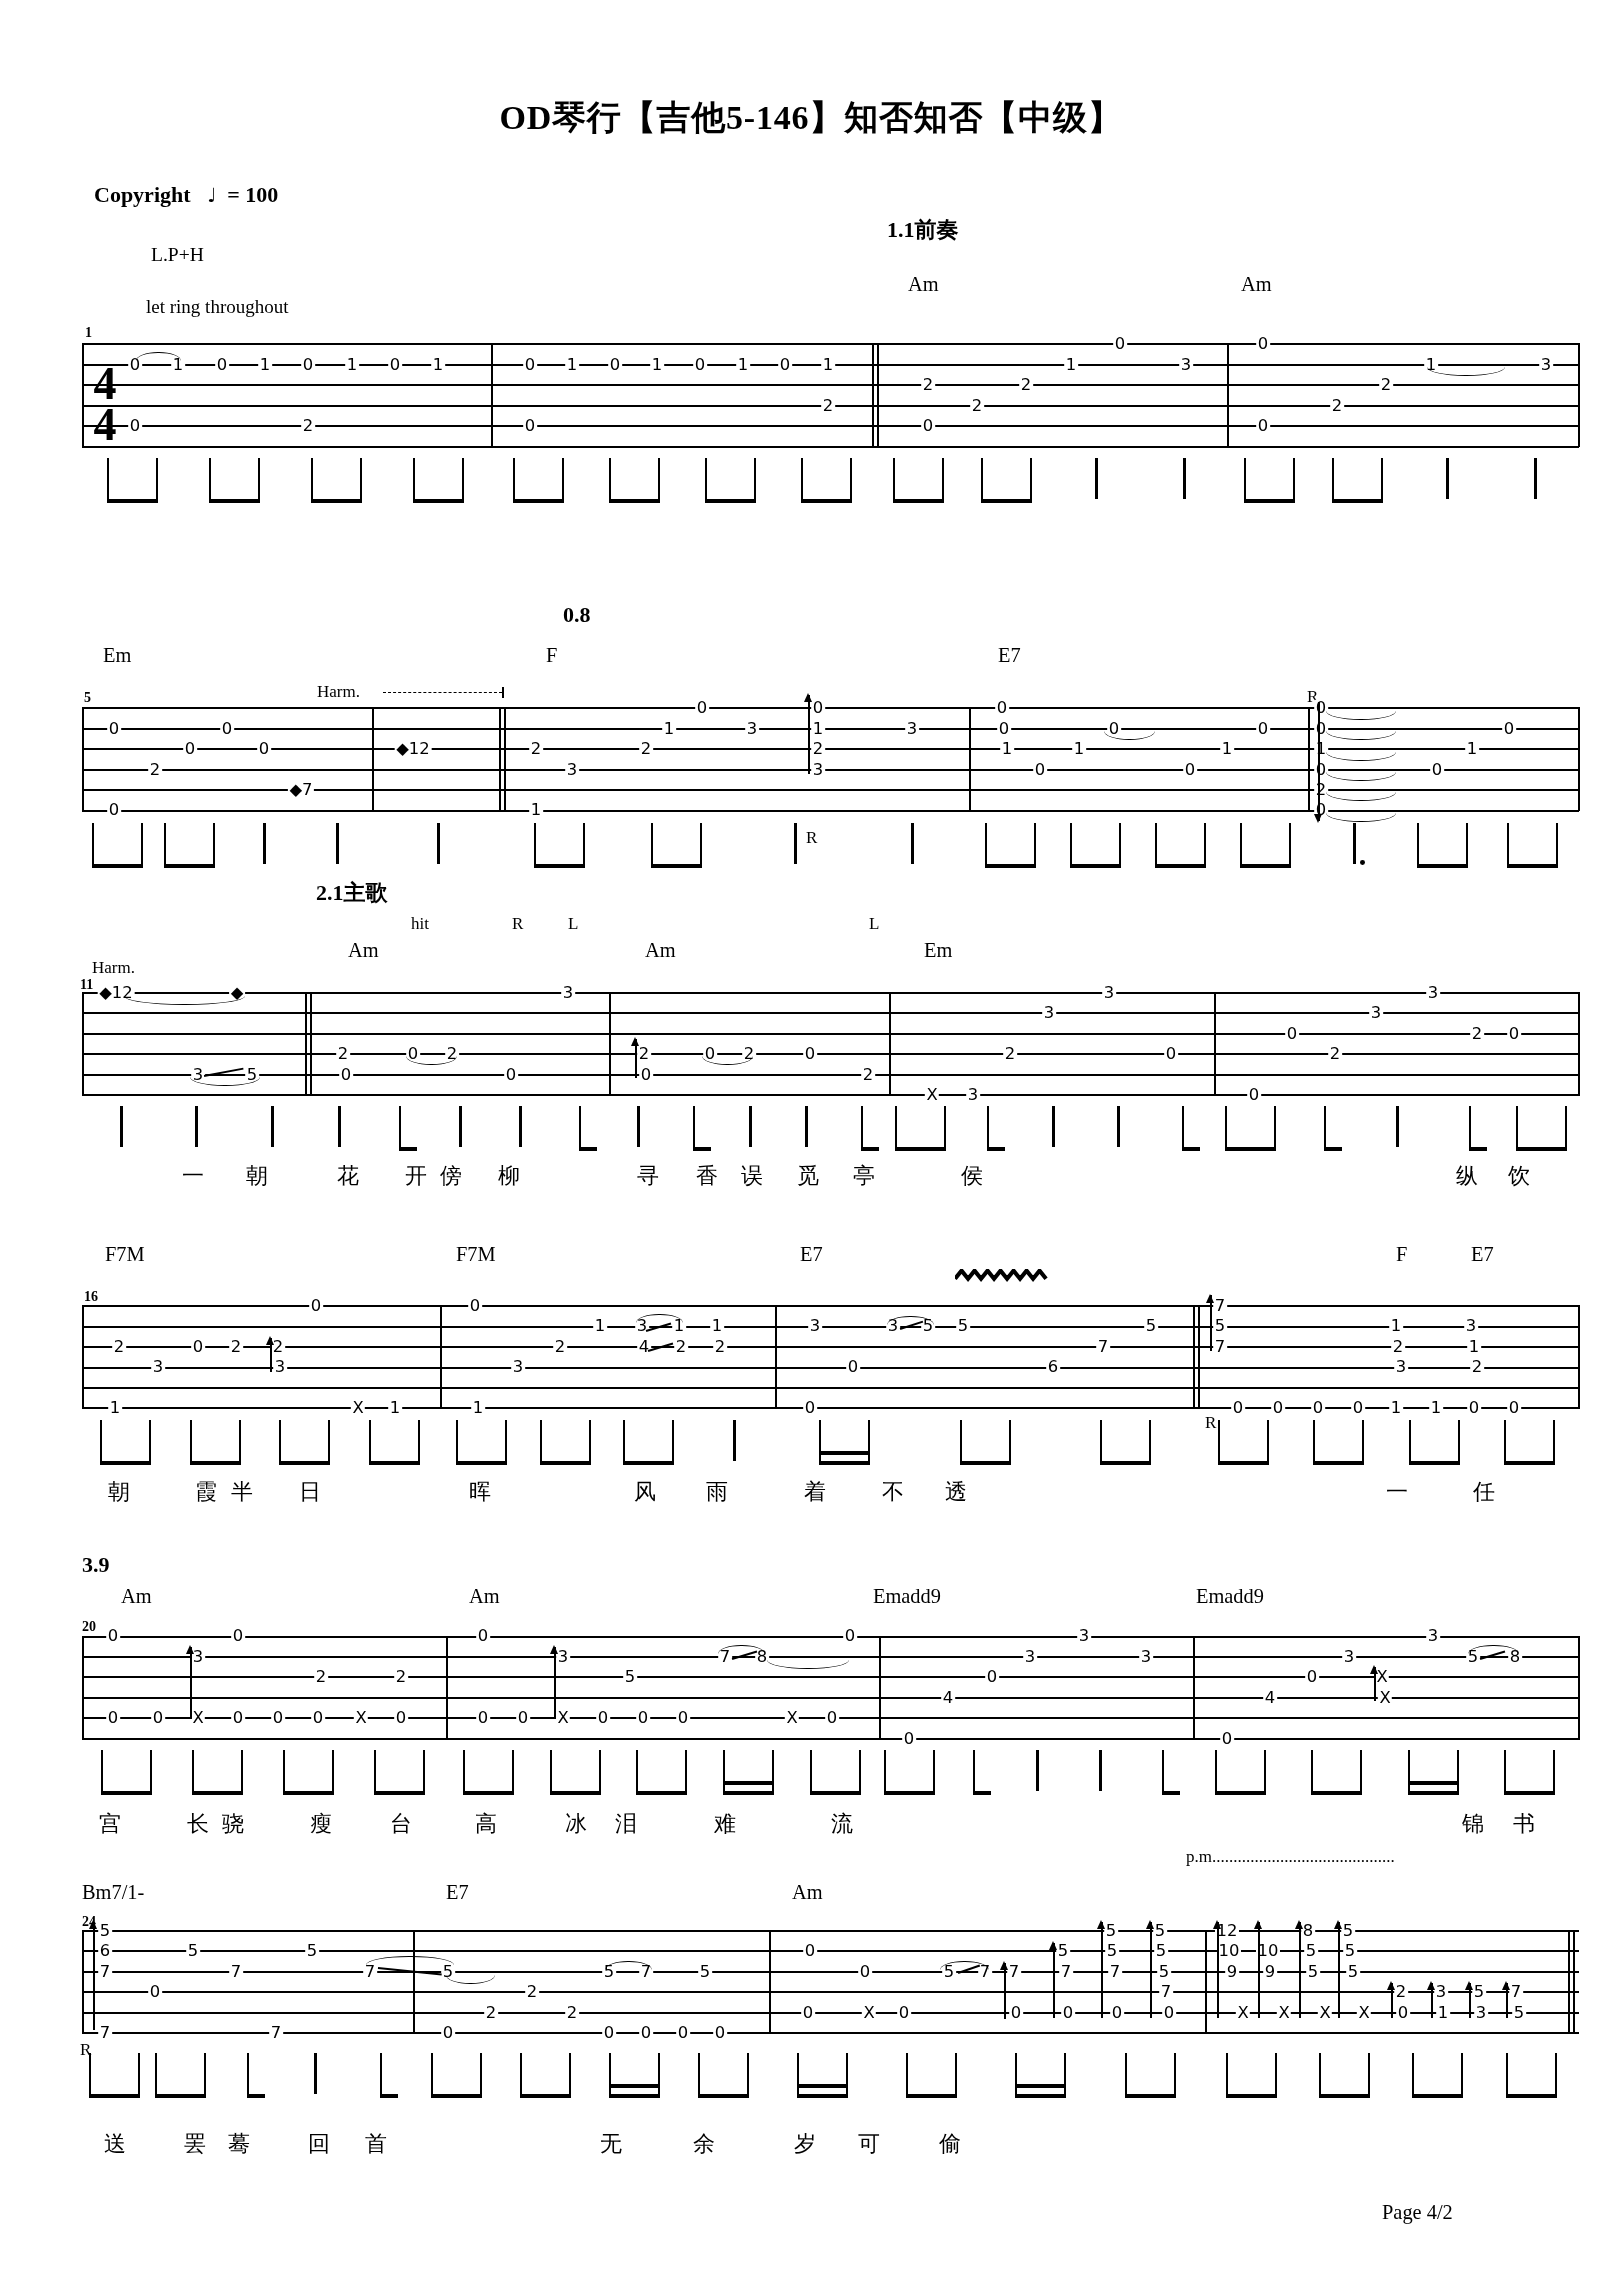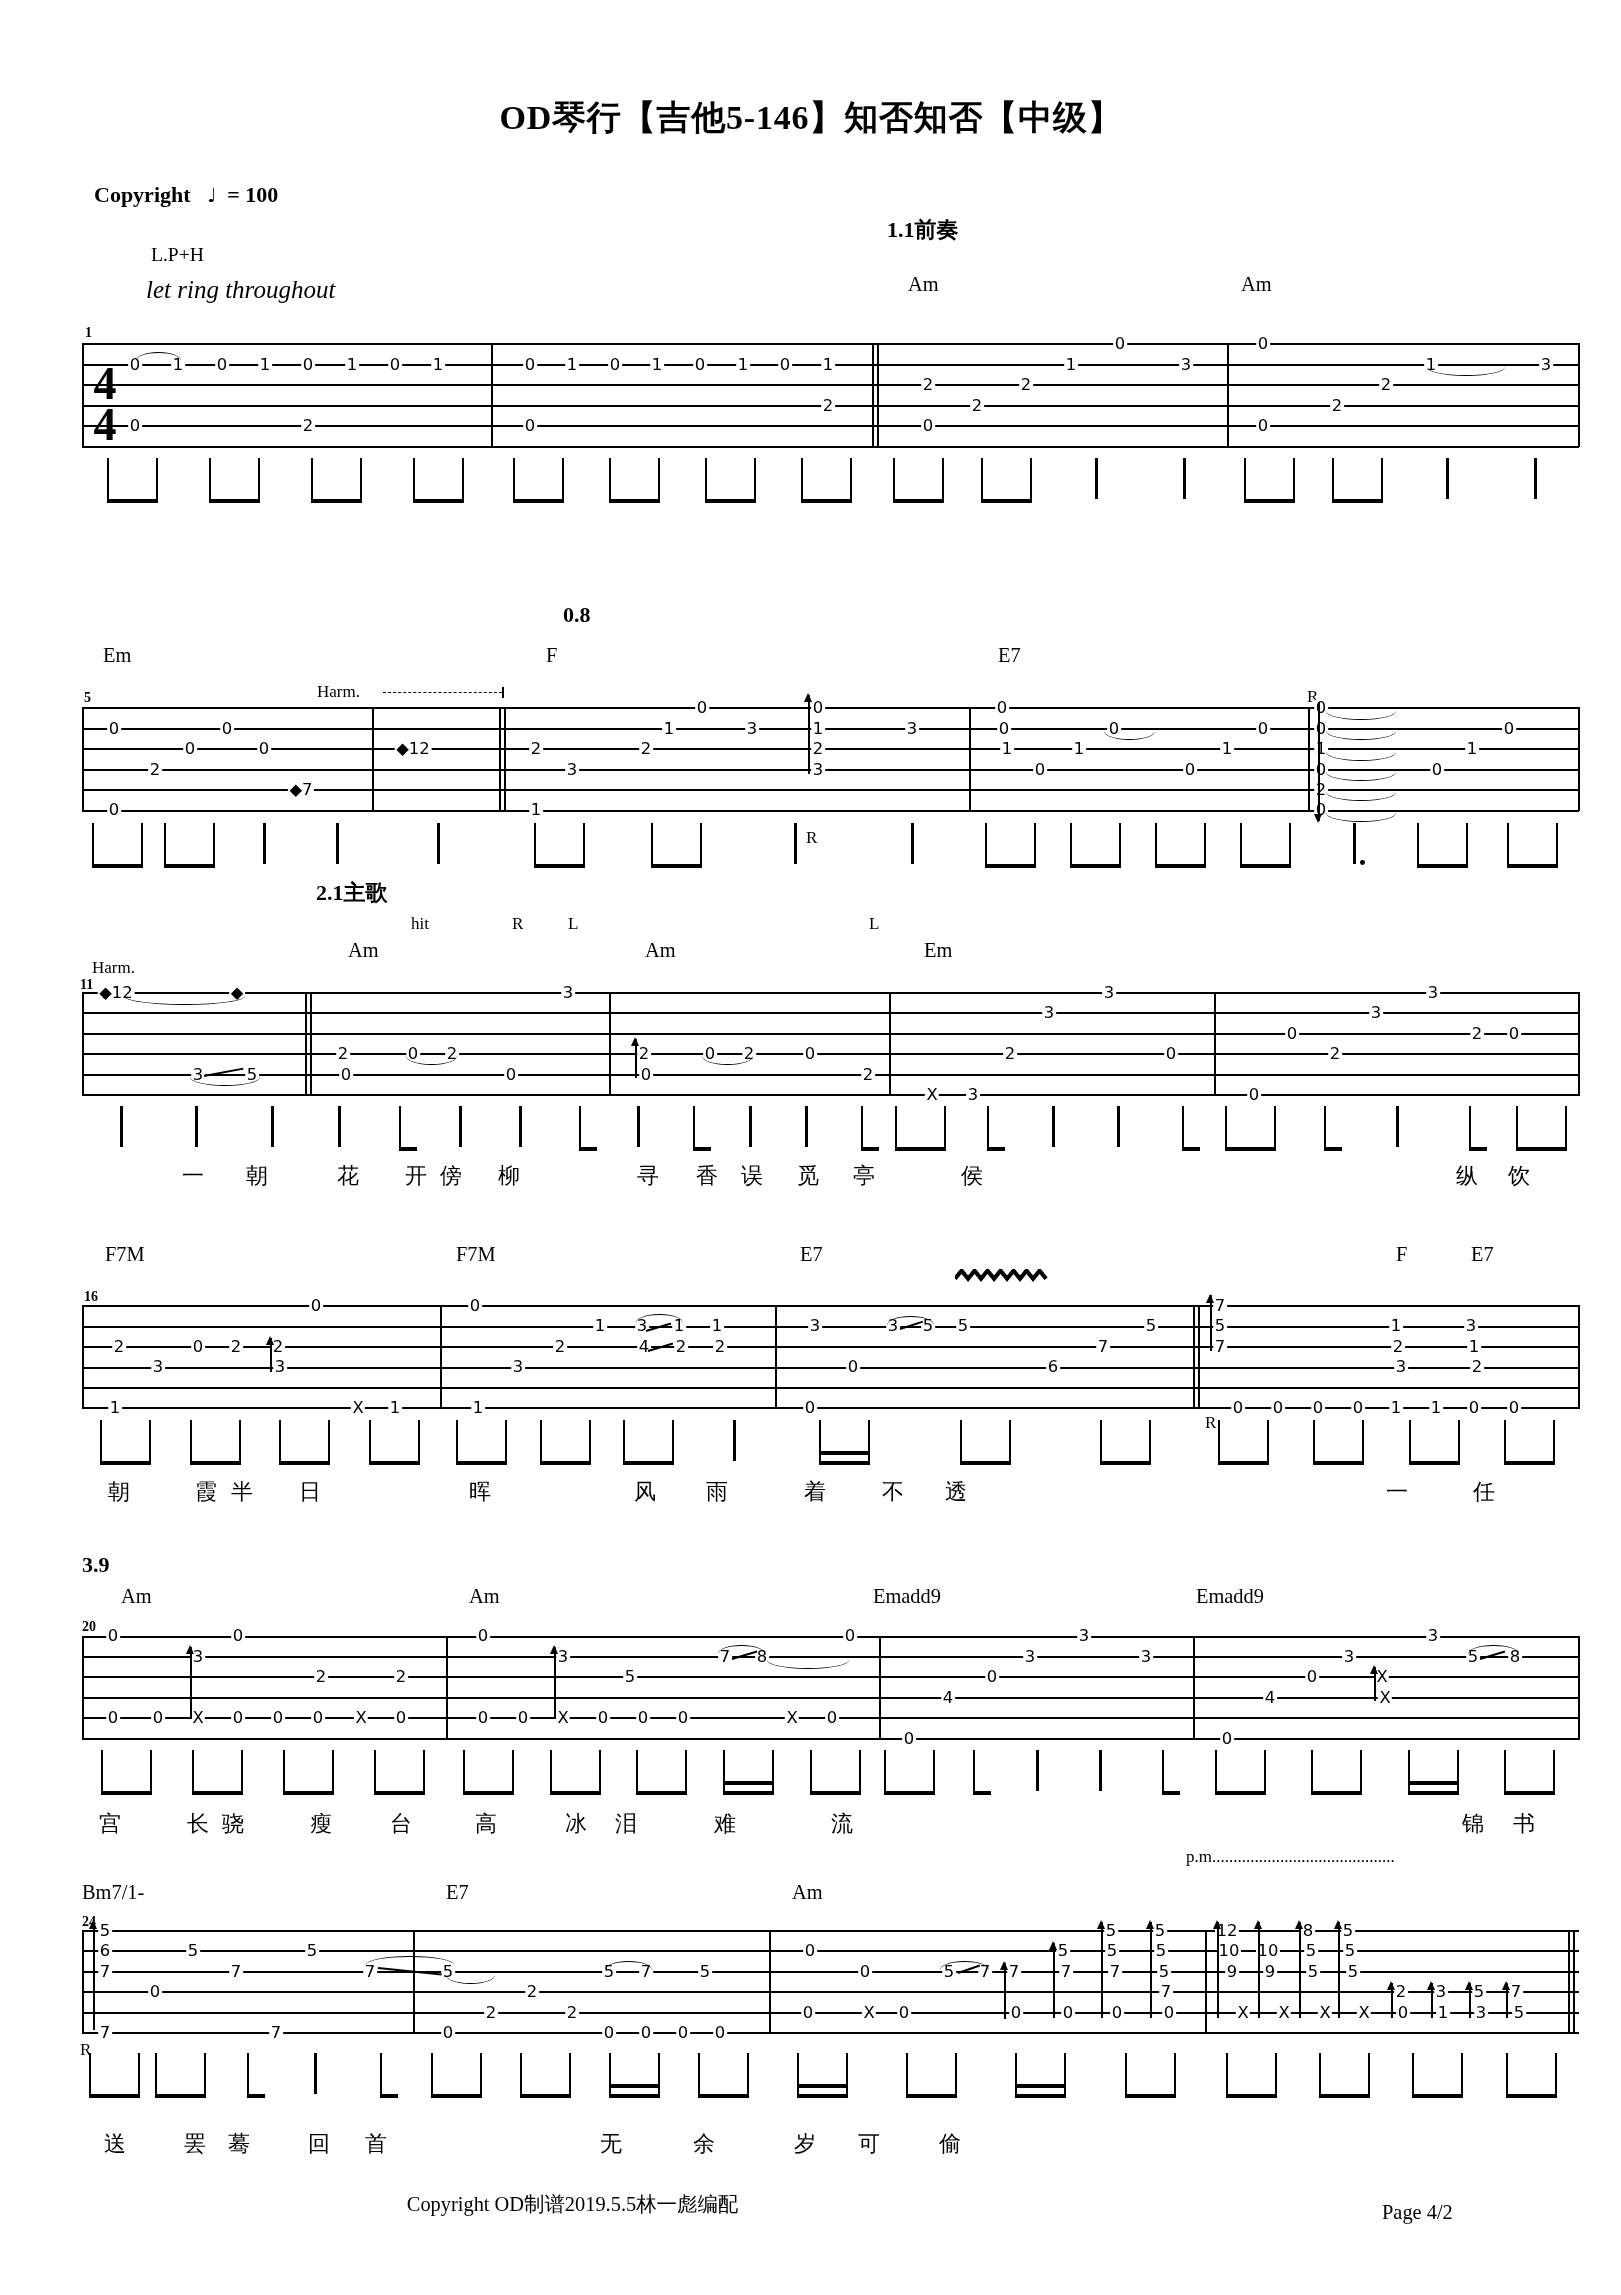--- a/index.html
+++ b/index.html
@@ -4,21 +4,21 @@
 <style>
   html,body{margin:0;padding:0;background:#888;}
   .page{position:relative;width:1622px;height:2295px;background:#ffffff;color:#000;
         font-family:"Liberation Serif","DejaVu Serif",serif;overflow:hidden;}
   .abs{position:absolute;}
   .title{position:absolute;left:0;top:95px;width:100%;text-align:center;
          font-size:34px;font-weight:bold;letter-spacing:0.8px;}
   .tempo{position:absolute;left:94px;top:182px;font-size:22px;font-weight:bold;}
   .tempo .notechar{font-family:"DejaVu Sans","Liberation Sans",sans-serif;font-size:19.6px;}
   .lph{position:absolute;left:151px;top:244px;font-size:19.6px;}
-  .letring{position:absolute;left:146px;top:276px;font-size:25px;font-style:italic;}
+  .letring{position:absolute;left:146px;top:296px;font-size:19px;}
   .sec1{position:absolute;left:887px;top:215px;font-size:22px;font-weight:bold;}
   .am1{position:absolute;left:908px;top:273px;font-size:20.4px;}
   .am2{position:absolute;left:1241px;top:273px;font-size:20.4px;}
   .staff-line{position:absolute;height:1.6px;background:#000;}
   .barline{position:absolute;width:1.6px;background:#000;}
   .note{position:absolute;transform:translate(-50%,-50%);background:#fff;padding:0 1.6px;
         font-family:"DejaVu Sans","Liberation Sans",sans-serif;font-size:16.4px;line-height:1;white-space:nowrap;}
   .mnum{position:absolute;font-size:14px;font-weight:bold;}
   .tsig{position:absolute;transform:translate(-50%,-50%);font-size:46px;font-weight:bold;line-height:0.9;}
   .chord{position:absolute;font-size:20.4px;white-space:nowrap;}
@@ -685,16 +685,15 @@
         <div class="lyric" style="left: 319px; top: 2129px;">回</div>
         <div class="lyric" style="left: 376px; top: 2129px;">首</div>
         <div class="lyric" style="left: 611px; top: 2129px;">无</div>
         <div class="lyric" style="left: 704px; top: 2129px;">余</div>
         <div class="lyric" style="left: 805px; top: 2129px;">岁</div>
         <div class="lyric" style="left: 869px; top: 2129px;">可</div>
         <div class="lyric" style="left: 950px; top: 2129px;">偷</div>
       </div>
     </div>
 
-  <div class="footer1">Copyright  OD制谱2019.5.5林一彪编配</div>
   <div class="pagenum">Page 4/2</div>
 </div>
 
 
 </body></html>

